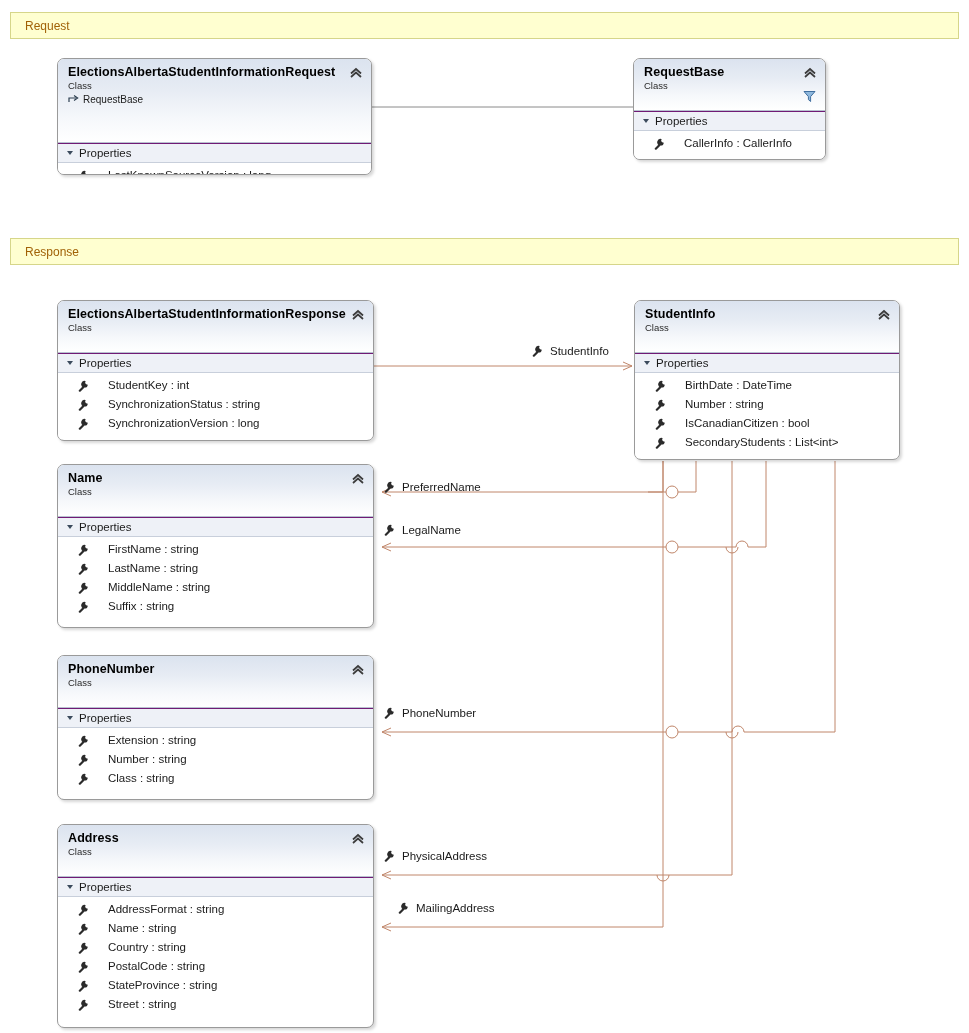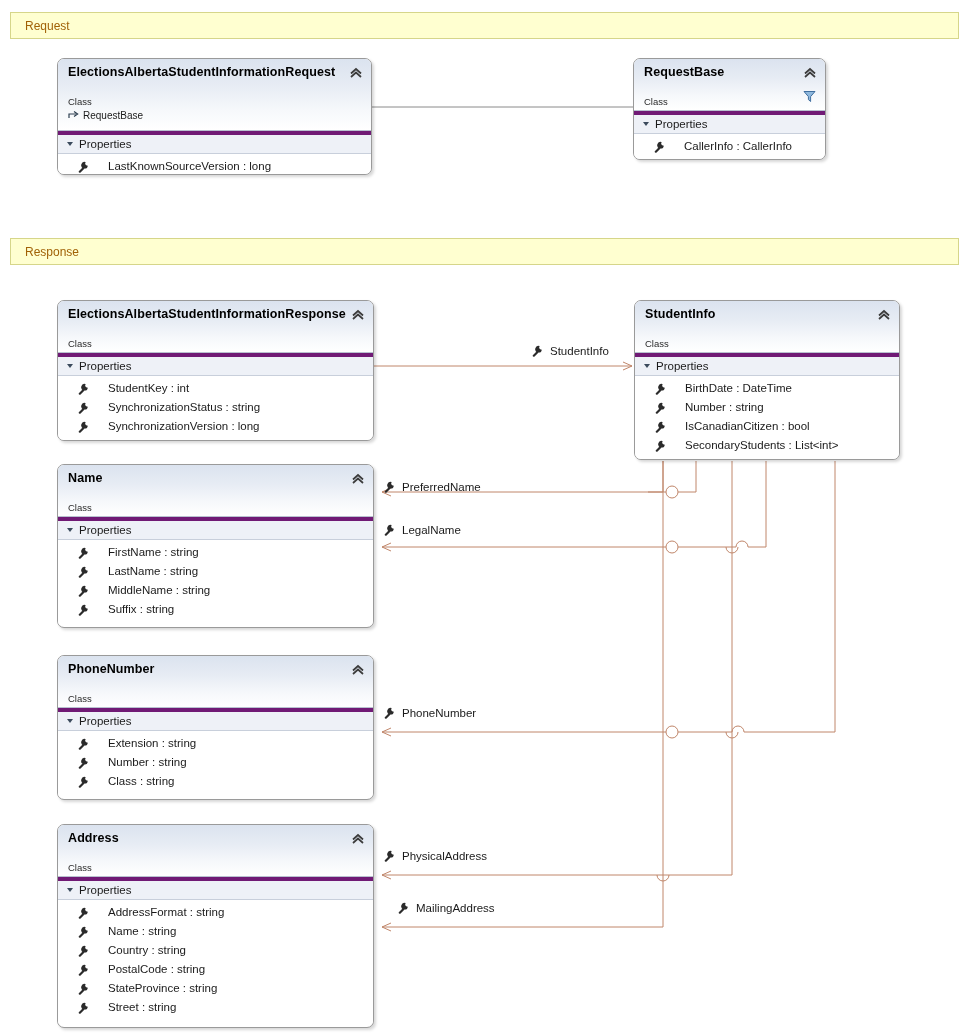--- a/index.html
+++ b/index.html
@@ -42,37 +42,37 @@
     background:linear-gradient(to bottom,#dbe3ef 0%,#e7ecf4 38%,#f6f8fb 72%,#ffffff 100%);
     border-bottom:1px solid #b9c2d0;
     padding:6px 10px 5px 10px;
   }
   .cls-name{
     font-weight:bold;font-size:12.5px;color:#000;
     line-height:15px;letter-spacing:.1px;
     white-space:nowrap;
   }
   .cls-kind{
-    font-size:9.5px;color:#2a2a2a;line-height:12px;margin-top:16px;
+    font-size:9.5px;color:#2a2a2a;line-height:12px;margin-top:0px;
   }
   .cls-base{
     font-size:10px;color:#1a1a1a;line-height:14px;margin-top:1px;
     display:flex;align-items:center;gap:4px;white-space:nowrap;
   }
   .chev{
     position:absolute;right:8px;top:7px;width:14px;height:14px;
   }
   .funnel{
     position:absolute;right:9px;top:31px;width:13px;height:13px;
   }
 
   .sect{
     box-sizing:border-box;
     background:#eef1f7;
-    border-top:4px solid #701a75;
+    border-top:1px solid #701a75;
     border-bottom:1px solid #c8cfdb;
     padding:3px 8px 3px 10px;
     display:flex;align-items:center;gap:7px;
     font-size:11.5px;color:#1a1a1a;
   }
   .tri{
     width:0;height:0;border-left:4px solid #3b4a5c;
     border-top:3.5px solid transparent;border-bottom:3.5px solid transparent;
     transform:rotate(90deg);flex:0 0 auto;
   }
@@ -168,21 +168,21 @@
 
   <div class="band" style="left:10px;top:12px;width:949px;height:27px;">
     <span>Request</span>
   </div>
 
   <div class="band" style="left:10px;top:238px;width:949px;height:27px;">
     <span>Response</span>
   </div>
 
   <div class="cls" style="left:57px;top:58px;width:315px;height:117px;">
-    <div class="cls-hd" style="height:72px;">
+    <div class="cls-hd" style="height:84px;">
       <div class="cls-name">ElectionsAlbertaStudentInformationRequest</div>
       <div class="cls-kind">Class</div>
       <div class="cls-base">
         <svg width="11" height="10" viewBox="0 0 11 10">
           <path d="M1,7 L1,3 L8,3" fill="none" stroke="#2c3e50" stroke-width="1.2"></path>
           <path d="M6,0.6 L9.6,3 L6,5.4" fill="none" stroke="#2c3e50" stroke-width="1.2"></path>
         </svg>
         <span>RequestBase</span>
       </div>
       <svg class="chev" viewBox="0 0 14 14">

